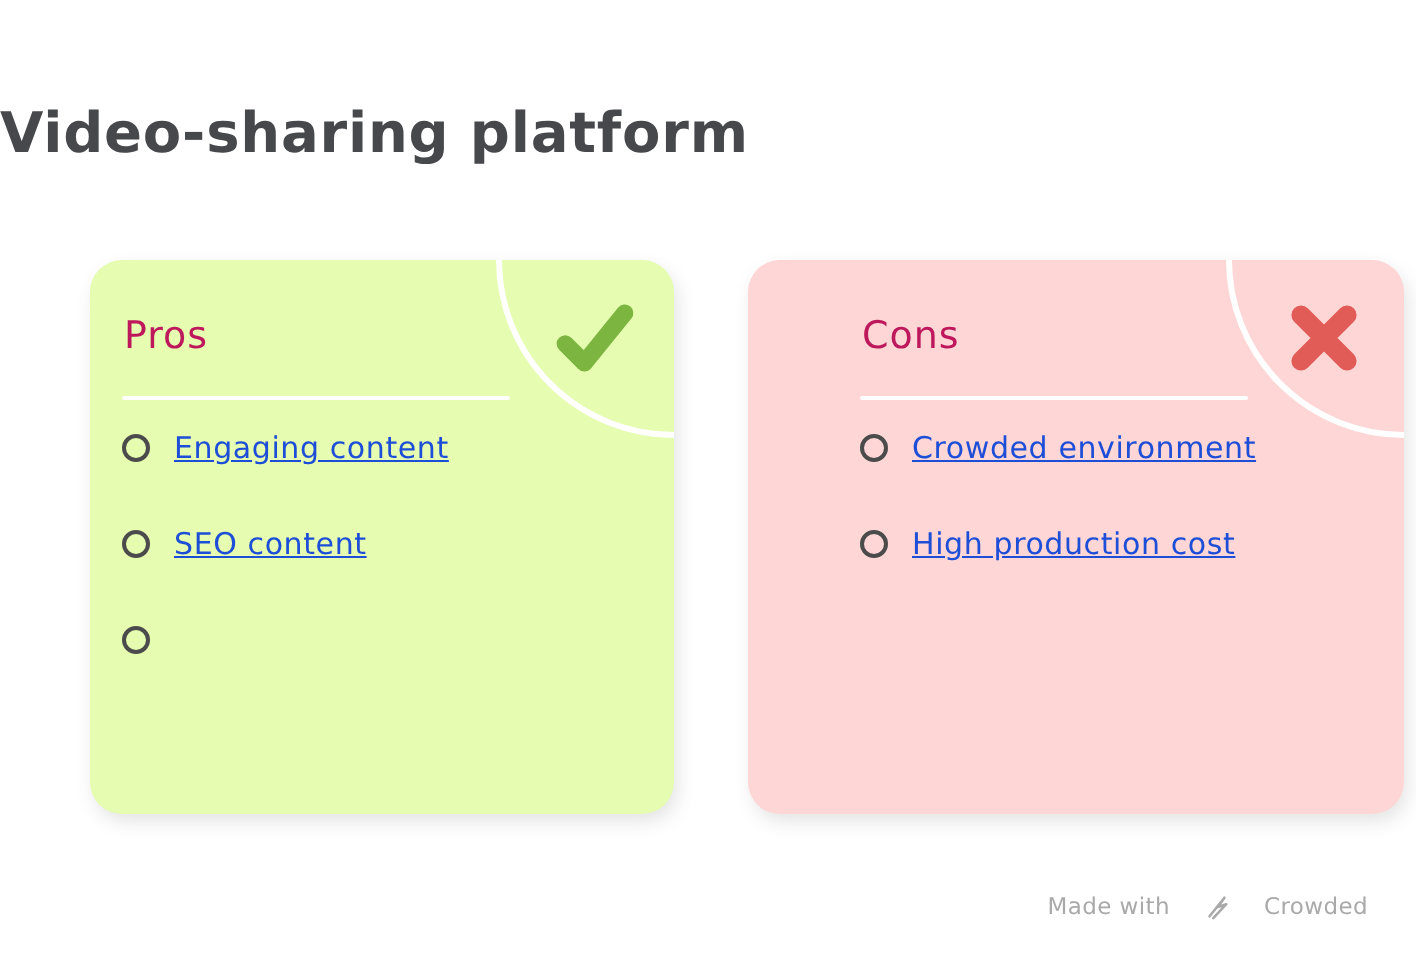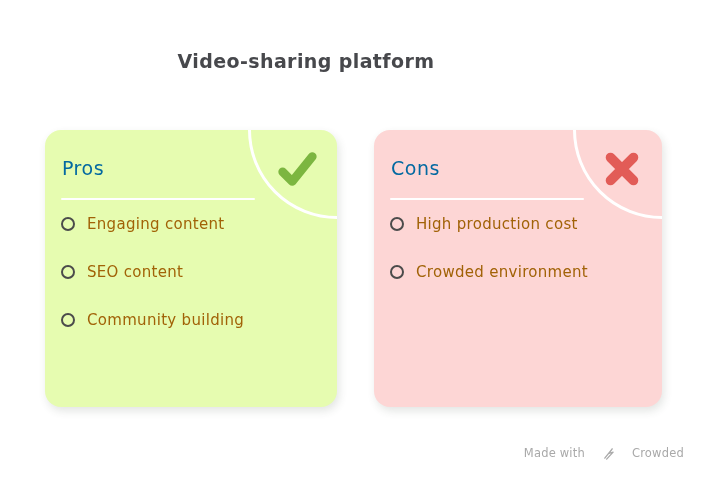--- a/index.html
+++ b/index.html
@@ -3,52 +3,52 @@
 <meta charset="utf-8">
 <style>
   html,body{margin:0;padding:0;}
   body{
     width:708px;height:480px;position:relative;overflow:hidden;
     background:#ffffff;
     font-family:"DejaVu Sans","Liberation Sans",sans-serif;
   }
   .page-title{
     position:absolute;top:50px;left:0;width:612px;margin:0;
-    text-align:center;font-size:19px;font-weight:700;
+    text-align:left;font-size:28px;font-weight:700;
     color:#47484c;letter-spacing:0.4px;
   }
   .card{
     position:absolute;top:130px;height:277px;border-radius:16px;
     overflow:hidden;box-shadow:2px 4px 9px rgba(60,70,60,0.14);
   }
   .card.pros{left:45px;width:292px;background:#e6fcb0;}
-  .card.cons{left:374px;width:288px;background:#fdd6d5;}
+  .card.cons{left:374px;width:288px;background:#fdd6d5;padding-left:40px;}
   .corner-arc{
     position:absolute;top:-89px;right:-89px;width:178px;height:178px;
     border-radius:50%;border:3px solid #ffffff;box-sizing:border-box;
   }
   .mark{position:absolute;top:16px;right:17px;width:46px;height:46px;}
   .card-title{
     margin:27px 0 0 17px;font-size:19px;font-weight:400;
-    color:#0369a1;letter-spacing:0.5px;
+    color:#be185d;letter-spacing:0.5px;
   }
   .divider{
     margin:19px 0 0 16px;width:194px;height:2px;
     background:#ffffff;border-radius:2px;
   }
   ul.items{list-style:none;margin:16px 0 0 16px;padding:0;}
   ul.items li{
     display:flex;align-items:center;height:16px;margin-bottom:32px;
   }
   .bullet{
     flex:0 0 auto;width:10px;height:10px;border:2.5px solid #4b4b4b;
     border-radius:50%;margin-right:12px;background:transparent;
   }
   .item-label{
-    font-size:15px;color:#a16207;letter-spacing:0.3px;white-space:nowrap;
+    font-size:15px;color:#1d4ed8;letter-spacing:0.3px;white-space:nowrap;text-decoration:underline;
   }
   .attribution{
     position:absolute;right:24px;bottom:20px;
     display:flex;align-items:flex-end;gap:17px;
     color:#a9a9a9;font-size:11.5px;letter-spacing:0.2px;
   }
   .napkin-logo{width:13px;height:13px;}
 </style>
 </head>
 <body>
@@ -66,40 +66,39 @@
     <li>
       <span class="bullet"></span>
       <span class="item-label">Engaging content</span>
     </li>
     <li>
       <span class="bullet"></span>
       <span class="item-label">SEO content</span>
     </li>
     <li>
       <span class="bullet"></span>
-      <span class="item-label">Community building</span>
     </li>
   </ul>
 </section>
 
 <section class="card cons">
   <div class="corner-arc"></div>
   <svg class="mark" viewBox="0 0 48 48">
     <path d="M12 12 L36 36 M36 12 L12 36" fill="none" stroke="#e25c57" stroke-width="10" stroke-linecap="round"></path>
   </svg>
   <h2 class="card-title">Cons</h2>
   <div class="divider"></div>
   <ul class="items">
     <li>
       <span class="bullet"></span>
-      <span class="item-label">High production cost</span>
+      <span class="item-label">Crowded environment</span>
     </li>
     <li>
       <span class="bullet"></span>
-      <span class="item-label">Crowded environment</span>
+      <span class="item-label">High production cost</span>
     </li>
   </ul>
 </section>
 
 <footer class="attribution">
   <span>Made with</span>
   <svg class="napkin-logo" viewBox="0 0 14 14">
     <path d="M3 12 L11 2 L7.5 7 L12 5.5 L5 13" fill="none" stroke="#a9a9a9" stroke-width="1.4" stroke-linecap="round" stroke-linejoin="round"></path>
   </svg>
   <span>Crowded</span>

